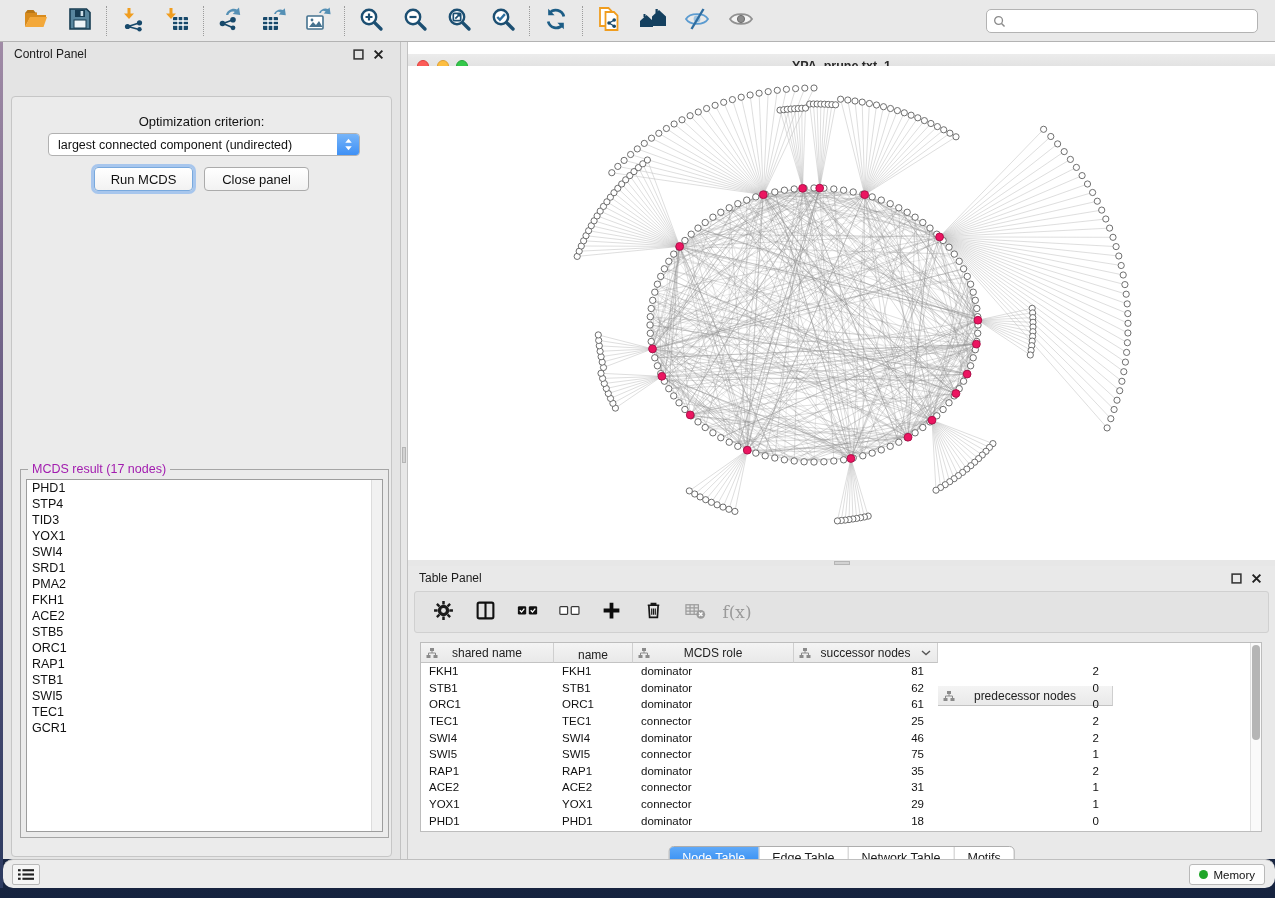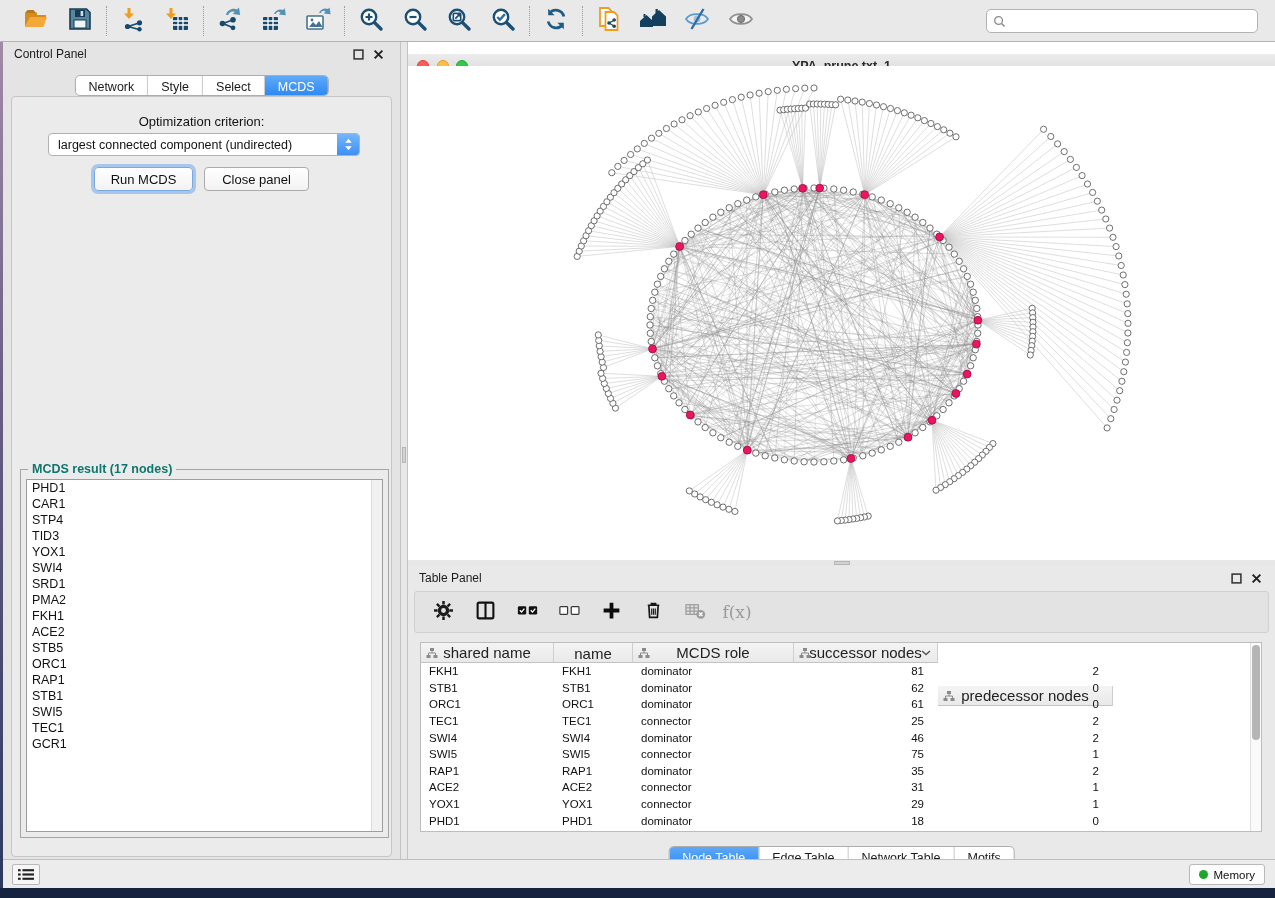--- a/index.html
+++ b/index.html
@@ -49,21 +49,21 @@
     display:flex; align-items:center; justify-content:center; }
   #criterion-stepper svg { width:9px; height:13px; }
   .cp-btn { position:absolute; top:70px; height:24px; background:linear-gradient(180deg,#ffffff,#f2f2f2);
     border:1px solid #ababab; border-radius:4px; font-size:13px; color:#111;
     display:flex; align-items:center; justify-content:center; cursor:pointer; }
   #run-btn { left:82px; width:99px; border-color:#79a9dd; box-shadow:0 0 0 3px rgba(112,168,238,.55); }
   #close-btn { left:192px; width:105px; }
   #result-group { position:absolute; left:8px; top:372px; width:369px; height:369px;
     border:1px solid #a5a5a5; }
   #result-legend { position:absolute; left:7px; top:-8px; background:#ebebeb; padding:0 4px;
-    font-size:12.5px; color:#0f766e;font-weight:bold; }
+    font-size:12.5px; color:#a21caf; }
   #result-list { position:absolute; left:5px; top:9px; right:5px; bottom:5px; background:#fff;
     border:1px solid #9d9d9d; overflow:hidden; }
   #result-scroll { position:absolute; right:0; top:0; bottom:0; width:11px; background:#f1f1f1; border-left:1px solid #dcdcdc; }
   .result-item { font-size:12.5px; color:#111; line-height:16px; padding-left:5px; cursor:default; }
 
   
   #v-splitter { left:400px; top:42px; width:8px; height:817px; background:#e7e7e7;
     border-left:1px solid #c2c2c2; border-right:1px solid #c2c2c2; }
   #v-grip { position:absolute; left:1px; top:405px; width:4px; height:16px; background:#d2d2d2; border:1px solid #b5b5b5; }
   #h-splitter { left:408px; top:560px; width:867px; height:6px; background:#e7e7e7; }
@@ -87,33 +87,33 @@
     background:#e3e3e3; border:1px solid #d0d0d0; border-radius:3px;
     display:flex; align-items:center; gap:18px; padding-left:16px; }
   .tpt-btn { width:24px; height:24px; display:flex; align-items:center; justify-content:center; cursor:pointer; }
   .tpt-btn svg { width:21px; height:21px; }
   .fx { font-family:"DejaVu Serif", serif; font-size:17px; color:#9a9a9a; }
   #tp-table { position:absolute; left:12px; top:76px; width:842px; height:190px; background:#fff;
     border:1px solid #bdbdbd; overflow:hidden; }
   #tp-header { position:absolute; left:0; top:0; height:20px; display:flex; }
   .th { position:relative; height:20px; background:linear-gradient(180deg,#f4f4f4,#e9e9e9);
     border-right:1px solid #cfcfcf; border-bottom:1px solid #c3c3c3;
-    display:flex; align-items:center; justify-content:center; font-size:15px; color:#222; cursor:pointer; }
+    display:flex; align-items:center; justify-content:center; font-size:12px; color:#222; cursor:pointer; }
   .th .col-icon { position:absolute; left:5px; width:12px; height:12px; }
   .th .sort { position:absolute; right:6px; width:10px; height:6px; }
   #tp-rows { position:absolute; left:0; top:20px; right:0; bottom:0; }
   .tr { display:flex; height:16.6px; align-items:center; cursor:default; }
   .td { font-size:11.5px; color:#111; white-space:nowrap; overflow:hidden; }
   .td.left { padding-left:8px; } .td.right { text-align:right; padding-right:14px; }
   #tp-scroll { position:absolute; right:0; top:0px; width:11px; height:188px; background:#fafafa; border-left:1px solid #e0e0e0; }
   #tp-thumb { position:absolute; left:1px; right:1px; top:2px; height:95px; background:#b5b5b5; border-radius:4px; }
   #tp-tabs { top:280px; left:50%; transform:translateX(-50%); }
 
   
-  #status-bar { left:3px; top:859px; width:1272px; height:29px; background:#ececec; border-top:1px solid #bfbfbf; }
+  #status-bar { left:3px; top:859px; width:1272px; height:29px; background:#ececec; border-top:1px solid #bfbfbf;border-radius:10px; }
   #status-list-btn { position:absolute; left:9px; top:4px; width:28px; height:21px; background:#f6f6f6;
     border:1px solid #b9b9b9; border-radius:2px; display:flex; align-items:center; justify-content:center; cursor:pointer; }
   #status-list-btn svg { width:16px; height:13px; }
   #memory-btn { position:absolute; right:10px; top:4px; height:21px; padding:0 9px; background:#fdfdfd;
     border:1px solid #b9b9b9; border-radius:3px; display:flex; align-items:center; gap:5px; font-size:11.5px; color:#111; cursor:pointer; }
   #memory-dot { width:9px; height:9px; border-radius:50%; }
 </style>
 </head>
 <body>
 
@@ -275,45 +275,38 @@
 <div class="abs" id="control-panel">
   <div class="panel-title-row">
     <span class="panel-title">Control Panel</span>
     <svg class="win-float" id="cp-float" viewBox="0 0 10 10">
         <rect x="1" y="1" width="8" height="8" fill="none" stroke="#333" stroke-width="1.4"></rect>
       </svg>
     <svg class="win-close" id="cp-close" viewBox="0 0 10 10">
         <path d="M1.5 1.5l7 7M8.5 1.5l-7 7" stroke="#222" stroke-width="1.8"></path>
       </svg>
   </div>
-  <div class="seg-tabs" id="cp-tabs">
-      <div class="seg-tab">Network</div>
-      <div class="seg-tab">Style</div>
-      <div class="seg-tab">Select</div>
-      <div class="seg-tab sel">MCDS</div>
-    </div>
   <div id="cp-content">
     <div id="criterion-select">
       <span>largest connected component (undirected)</span>
       <span id="criterion-stepper">
         <svg viewBox="0 0 10 14">
             <path d="M5 0.5L8.6 5H1.4z" fill="#fff"></path>
             <path d="M5 13.5L1.4 9h7.2z" fill="#fff"></path>
           </svg>
       </span>
     </div>
     <div id="opt-label">Optimization criterion:</div>
     <div class="cp-btn" id="run-btn">Run MCDS</div>
     <div class="cp-btn" id="close-btn">Close panel</div>
     <div id="result-group">
       <span id="result-legend">MCDS result (17 nodes)</span>
       <div id="result-list">
         <div id="result-scroll"></div>
       <div class="result-item">PHD1</div>
-          <div class="result-item">CAR1</div>
           <div class="result-item">STP4</div>
           <div class="result-item">TID3</div>
           <div class="result-item">YOX1</div>
           <div class="result-item">SWI4</div>
           <div class="result-item">SRD1</div>
           <div class="result-item">PMA2</div>
           <div class="result-item">FKH1</div>
           <div class="result-item">ACE2</div>
           <div class="result-item">STB5</div>
           <div class="result-item">ORC1</div>

